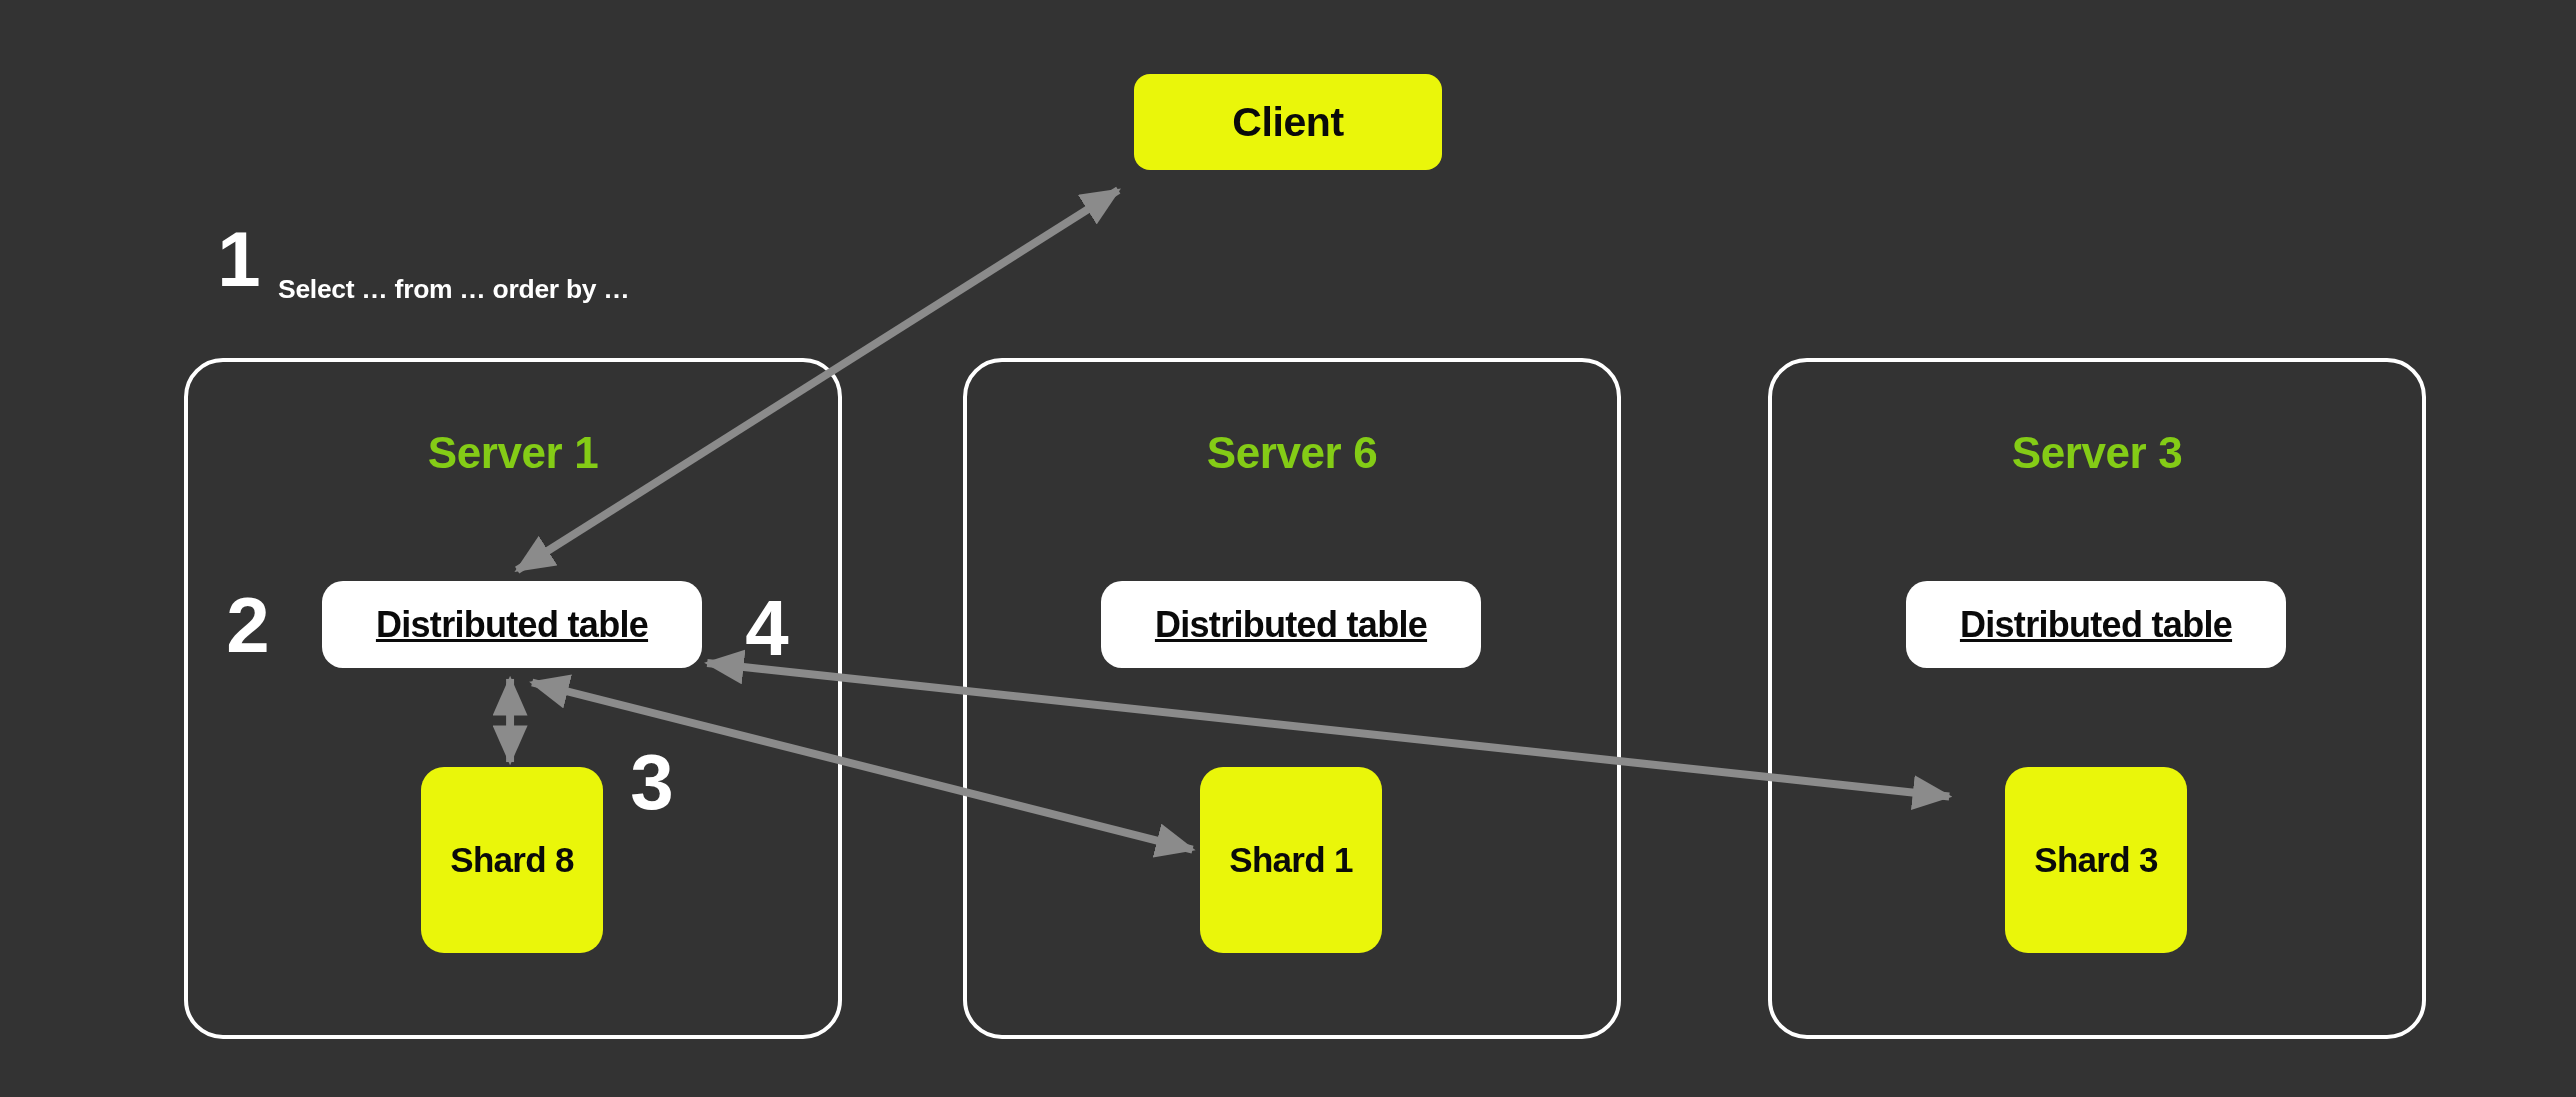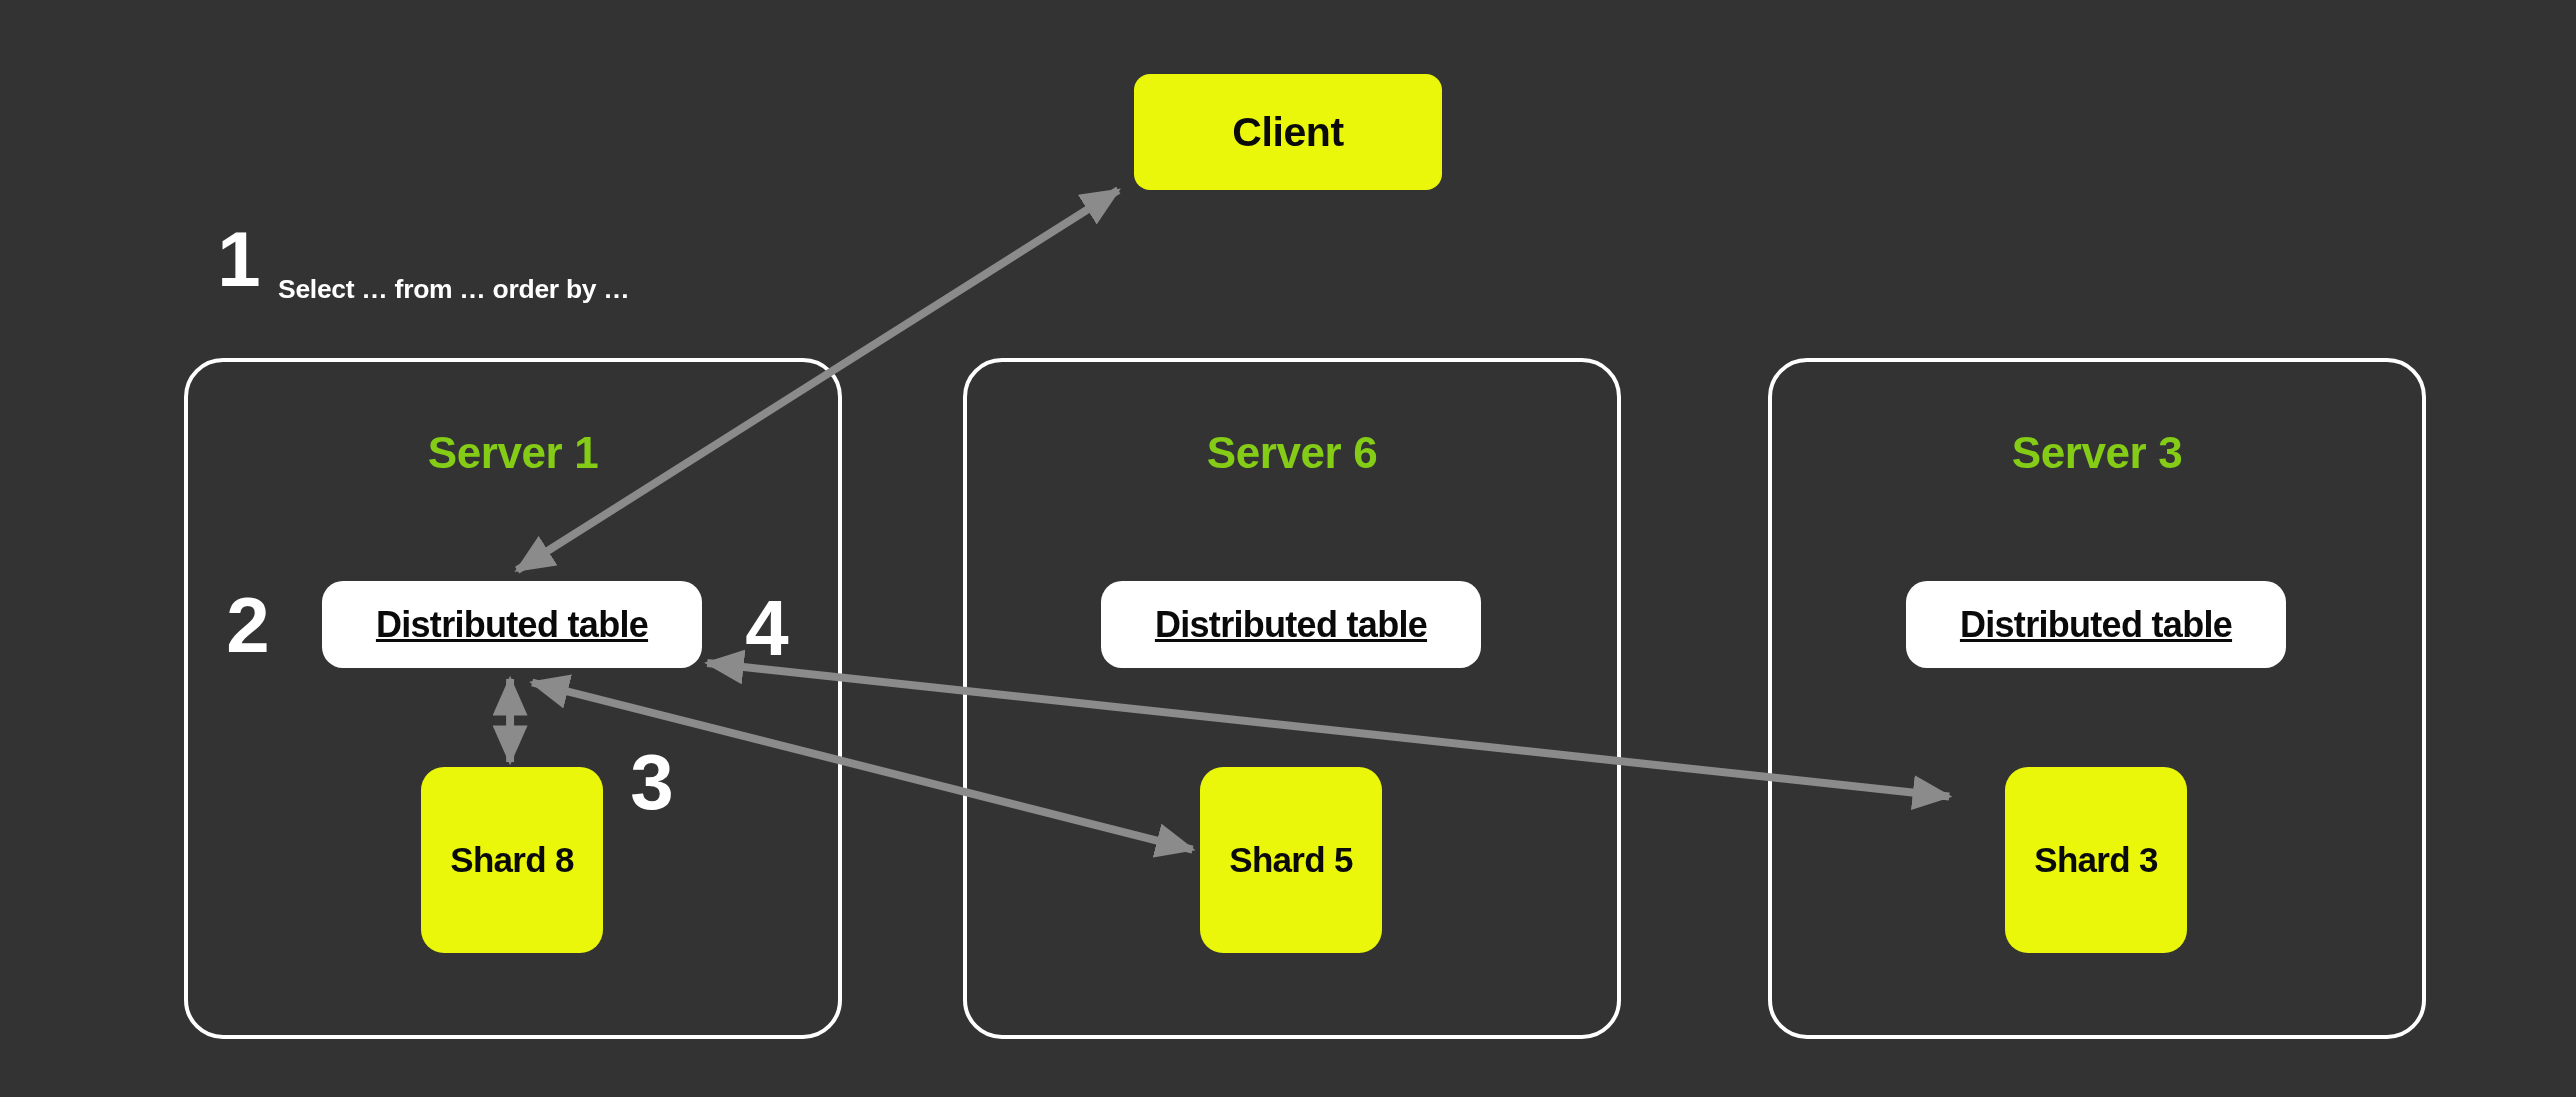--- a/index.html
+++ b/index.html
@@ -12,21 +12,21 @@
     width: 2576px;
     height: 1098px;
     background: #333333;
     overflow: hidden;
     font-family: "Liberation Sans", "DejaVu Sans", sans-serif;
   }
   
   .client {
     position: absolute;
     left: 1134px; top: 74px;
-    width: 308px; height: 116px;
+    width: 308px; height: 96px;
     background: #EAF60A;
     border-radius: 16px;
     display: flex; align-items: center; justify-content: center;
     color: #0a0a0a;
     font-size: 41px; font-weight: 700; letter-spacing: -0.4px;
     z-index: 2;
   }
   .server {
     position: absolute;
     top: 358px;
@@ -117,21 +117,21 @@
 
   <div class="server s1">
     <div class="server-title">Server 1</div>
     <div class="dtable">Distributed table</div>
     <div class="shard">Shard 8</div>
   </div>
 
   <div class="server s2">
     <div class="server-title">Server 6</div>
     <div class="dtable">Distributed table</div>
-    <div class="shard">Shard 5</div>
+    <div class="shard">Shard 1</div>
   </div>
 
   <div class="server s3">
     <div class="server-title">Server 3</div>
     <div class="dtable">Distributed table</div>
     <div class="shard">Shard 3</div>
   </div>
 
   <div class="step n2">2</div>
   <div class="step n3">3</div>

